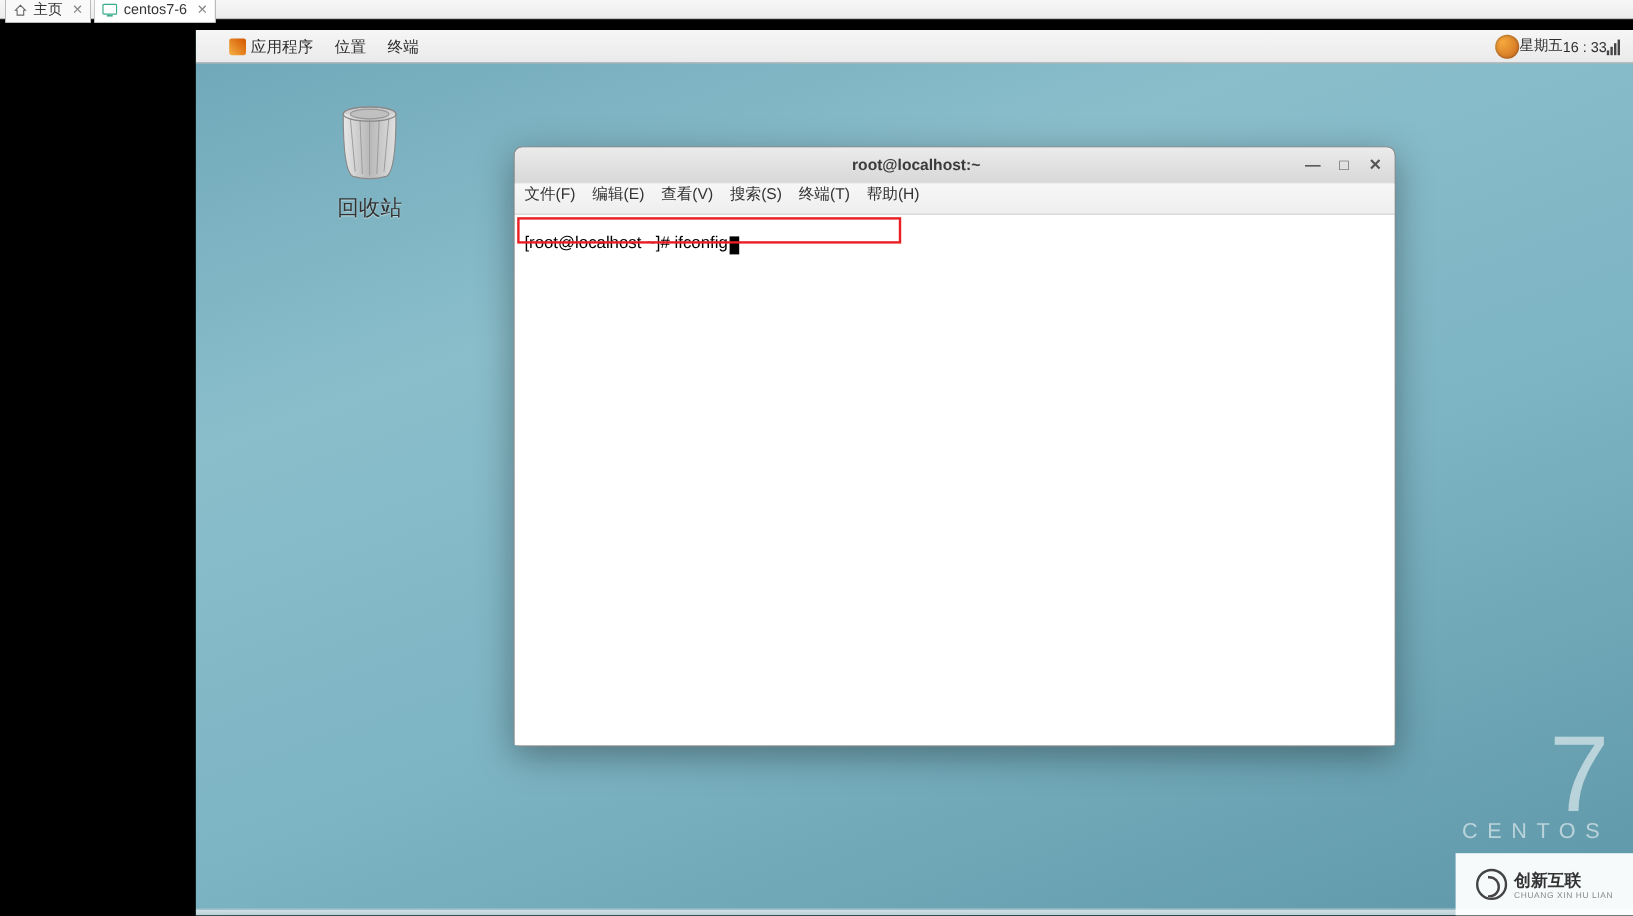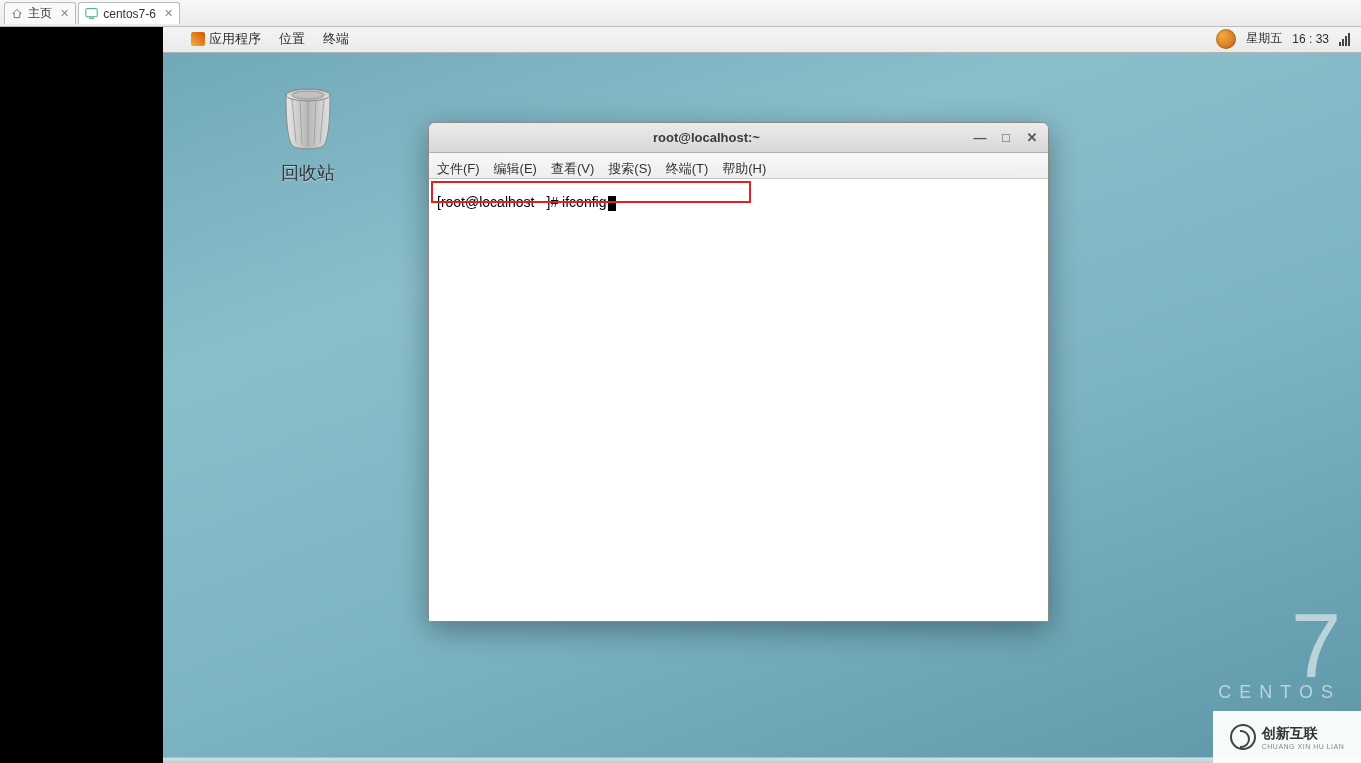--- a/index.html
+++ b/index.html
@@ -1,58 +1,58 @@
 <!DOCTYPE html>
 <html><head>
 <meta charset="utf-8">
 <style>
 * { margin: 0; padding: 0; box-sizing: border-box; font-family: "Microsoft YaHei", "SimSun", sans-serif; }
 body { width: 1361px; height: 763px; overflow: hidden; background: #000; position: relative; }
 
 
-.vm-tabs { position: absolute; top: 0; left: 0; right: 0; height: 27px; background: linear-gradient(#f7f7f7, #ececec); border-bottom: 1px solid #bbb; display: flex; align-items: center; padding-left: 4px; z-index: 100; }
+.vm-tabs { position: absolute; top: 0; left: 0; right: 0; height: 16px; background: linear-gradient(#f7f7f7, #ececec); border-bottom: 1px solid #bbb; display: flex; align-items: center; padding-left: 4px; z-index: 100; }
 .vm-tab { height: 22px; padding: 0 6px; display: flex; align-items: center; gap: 5px; border: 1px solid #bbb; border-bottom: none; background: #f9f9f9; margin-right: 2px; font-size: 12px; color: #333; border-radius: 3px 3px 0 0; cursor: pointer; }
 .vm-tab.active { background: #fff; }
 .vm-tab-close { color: #888; font-size: 11px; cursor: pointer; margin-left: 3px; }
 
 
 .vm-sidebar { position: absolute; top: 25px; left: 0; width: 163px; bottom: 0; background: #000; z-index: 50; }
 
 
 .desktop { position: absolute; top: 25px; left: 163px; right: 0; bottom: 0; background: linear-gradient(160deg, #6fa7b8 0%, #8abecb 30%, #7db4c3 60%, #5e97a8 100%); overflow: hidden; }
 
 
 .gnome-panel { position: absolute; top: 0; left: 0; right: 0; height: 28px; background: linear-gradient(#f6f6f6, #eaeaea); border-bottom: 1px solid #b5b5b5; display: flex; align-items: center; padding: 0 8px; font-size: 13px; color: #2e2e2e; z-index: 20; }
 .panel-left { display: flex; align-items: center; gap: 18px; padding-left: 20px; }
 .panel-item { cursor: pointer; display: flex; align-items: center; gap: 4px; }
-.panel-right { margin-left: auto; display: flex; align-items: center; gap: 10px; font-size: 12px; }
+.panel-right { margin-left: auto; display: flex; align-items: center; font-size: 12px; }
 .apps-icon { width: 14px; height: 14px; background: linear-gradient(45deg,#f5b041,#d35400); border-radius: 2px; display: inline-block; }
 .tray-icon { width: 20px; height: 20px; border-radius: 50%; background: radial-gradient(circle at 30% 30%, #f6a93d, #c9671c); box-shadow: inset 0 0 3px rgba(0,0,0,.4); }
 .network-icon { width: 14px; height: 14px; display: inline-flex; align-items: flex-end; gap: 1px; }
 .network-icon span { width: 2px; background: #444; }
 .network-icon span:nth-child(1){height:4px}.network-icon span:nth-child(2){height:7px}.network-icon span:nth-child(3){height:10px}.network-icon span:nth-child(4){height:13px}
 
 
 .centos-brand { position: absolute; right: 20px; bottom: 60px; text-align: right; color: rgba(255,255,255,.55); font-family: "Arial", sans-serif; letter-spacing: 8px; }
 .centos-brand .seven { font-size: 90px; font-weight: 200; line-height: .8; letter-spacing: 0; }
 .centos-brand .centos-text { font-size: 18px; font-weight: 400; }
 
 
 .desktop-icons { position: absolute; top: 60px; left: 90px; display: flex; flex-direction: column; gap: 40px; z-index: 5; }
 .desktop-icon { width: 110px; display: flex; flex-direction: column; align-items: center; gap: 8px; color: #333; font-size: 18px; text-shadow: 0 1px 1px rgba(255,255,255,.6); cursor: pointer; }
 .trash-can { width: 64px; height: 68px; }
 .home-folder { width: 78px; height: 64px; }
 
 
-.terminal-window { position: absolute; top: 97px; left: 265px; width: 621px; height: 500px; background: #fff; border: 1px solid #8a8a8a; border-radius: 7px 7px 4px 4px; box-shadow: 0 8px 30px rgba(0,0,0,.35); z-index: 30; display: flex; flex-direction: column; }
+.terminal-window { position: absolute; top: 97px; left: 265px; width: 735px; height: 500px; background: #fff; border: 1px solid #8a8a8a; border-radius: 7px 7px 4px 4px; box-shadow: 0 8px 30px rgba(0,0,0,.35); z-index: 30; display: flex; flex-direction: column; }
 .term-titlebar { height: 30px; background: linear-gradient(#ebebeb, #d8d8d8); border-bottom: 1px solid #b0b0b0; border-radius: 7px 7px 0 0; display: flex; align-items: center; padding: 0 10px; font-size: 13px; font-weight: bold; color: #3a3a3a; }
 .term-title { flex: 1; text-align: center; }
 .term-ctrl { display: flex; gap: 14px; align-items: center; }
 .term-ctrl span { width: 12px; height: 12px; display: flex; align-items: center; justify-content: center; color: #555; cursor: pointer; font-weight: bold; font-size: 13px; }
-.term-menubar { height: 26px; background: linear-gradient(#f7f7f7, #eeeeee); border-bottom: 1px solid #c8c8c8; display: flex; align-items: flex-end; padding: 0 8px; gap: 14px; font-size: 13px; color: #333; }
+.term-menubar { height: 26px; background: linear-gradient(#f7f7f7, #eeeeee); border-bottom: 1px solid #c8c8c8; display: flex; align-items: flex-start; padding: 0 8px; gap: 14px; font-size: 13px; color: #333; }
 .term-menu-item { cursor: pointer; }
 .term-body { flex: 1; background: #fff; padding: 15px 8px; font-family: "Courier New", monospace; font-size: 14px; color: #000; position: relative; }
 
 
 .highlight-box { position: absolute; top: 2px; left: 2px; width: 320px; height: 22px; border: 2px solid #e91e24; pointer-events: none; }
 .term-prompt { white-space: pre; }
 .cursor-block { display: inline-block; width: 8px; height: 15px; background: #000; vertical-align: text-bottom; margin-left: 2px; }
 
 
 .bottom-bar { position: absolute; bottom: 0; left: 0; right: 0; height: 6px; background: linear-gradient(#cfe1e7, #b8d0d8); border-top: 1px solid #a4bec7; }

